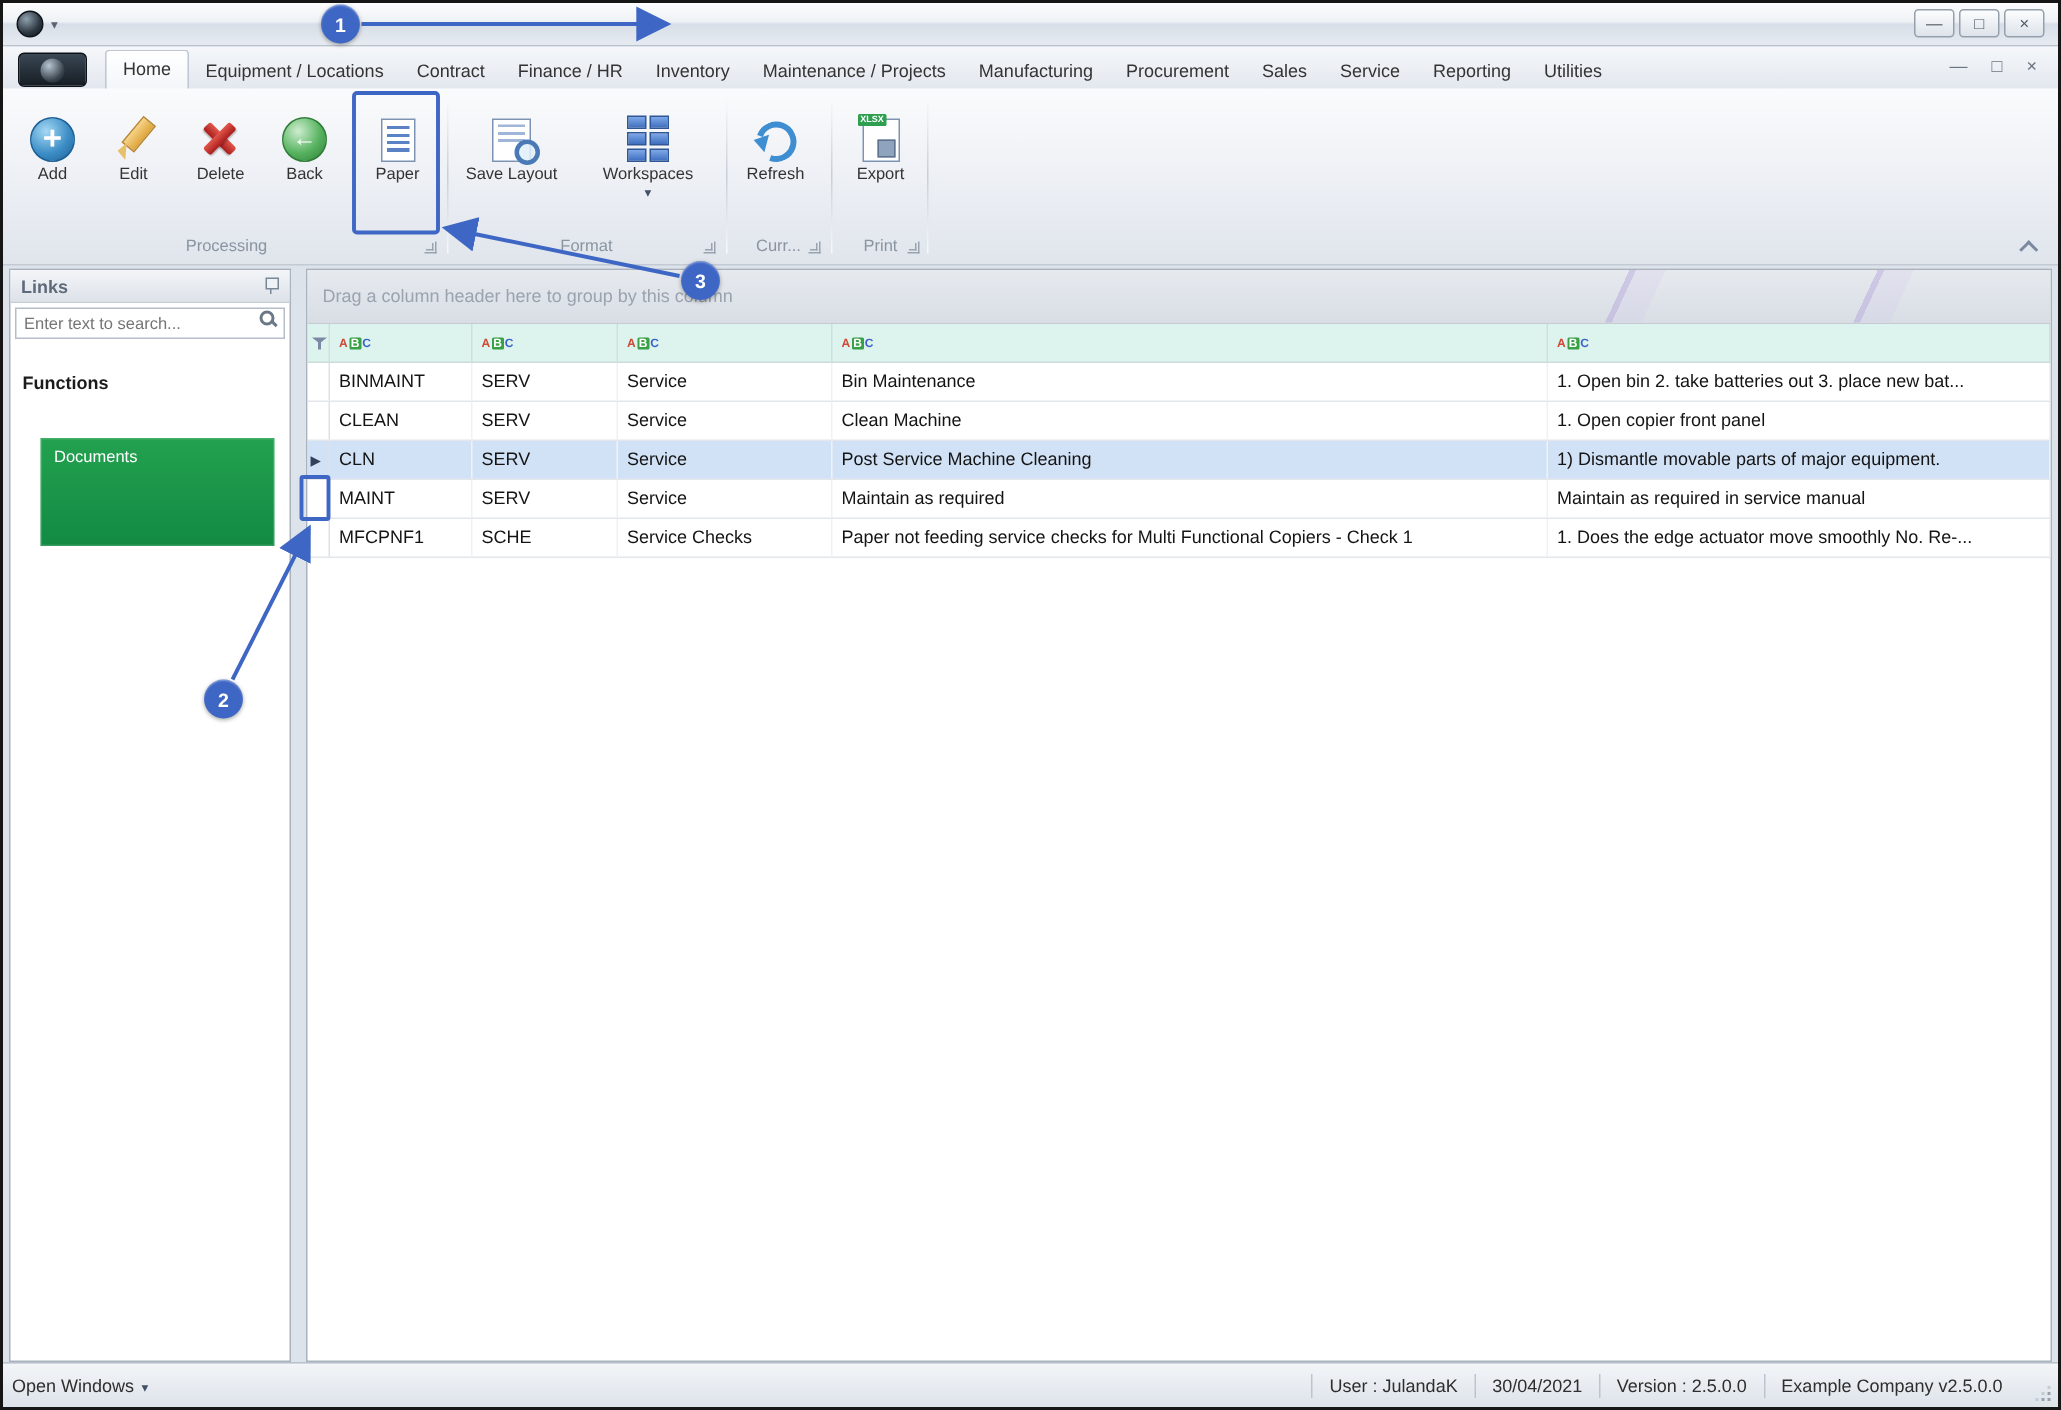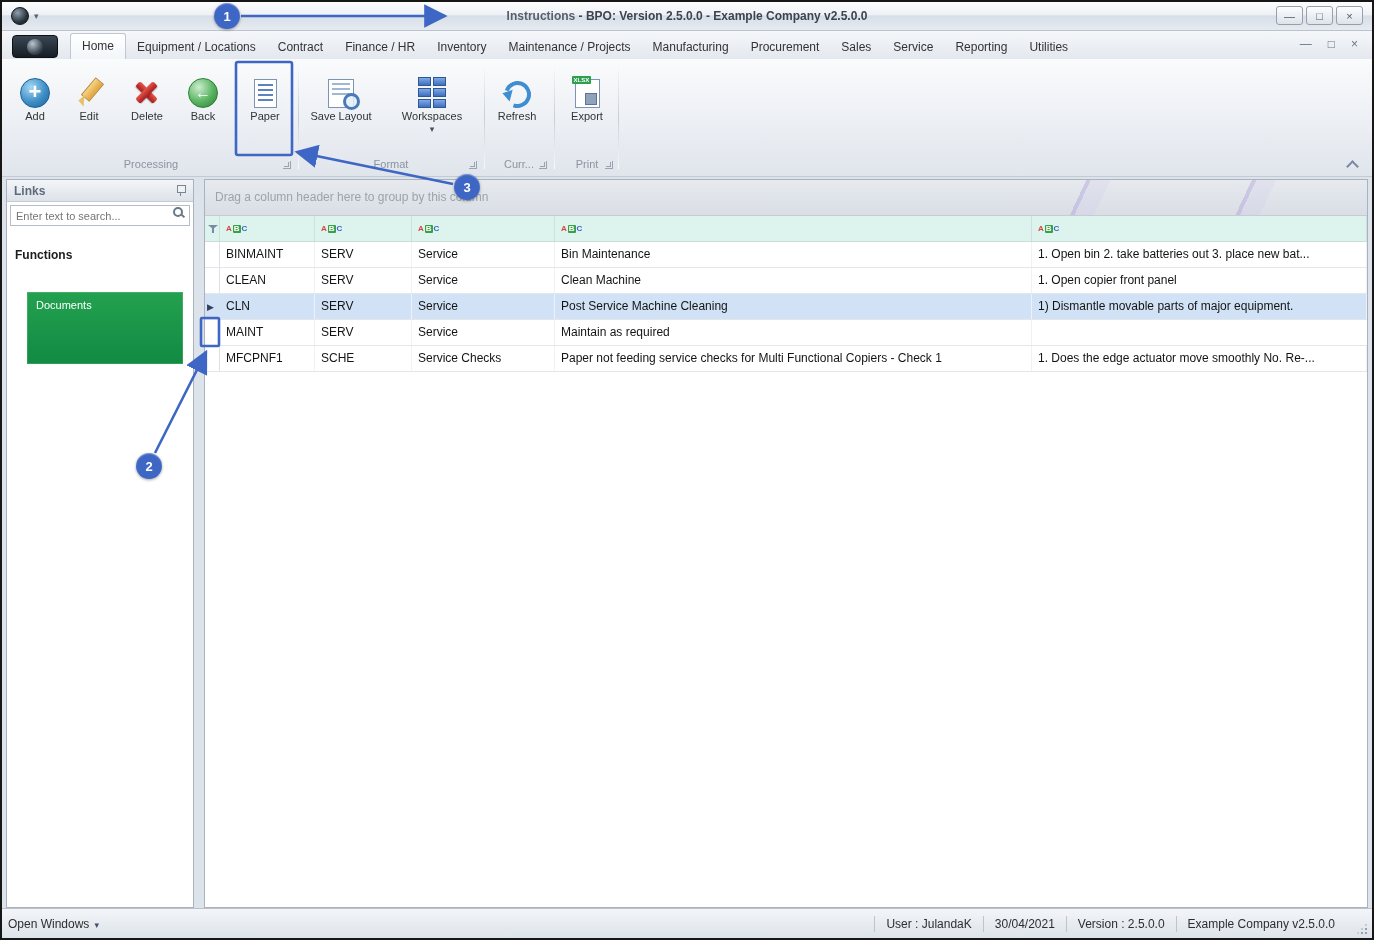--- a/index.html
+++ b/index.html
@@ -142,23 +142,20 @@
   .callout.c3{left:452px;top:172px}
 </style>
 </head>
 <body>
 
 <div class="screen">
 
   <div class="titlebar">
     <span class="app-sphere"></span>
     <span class="qat-chev"></span>
-    <div class="title-text">
-      <span class="focus">Instructions</span><span> - BPO: Version 2.5.0.0 - Example Company v2.5.0.0</span>
-    </div>
     <div class="win-controls">
       <div class="win-btn">—</div>
       <div class="win-btn">□</div>
       <div class="win-btn">×</div>
     </div>
   </div>
 
   <div class="tabstrip">
     <div class="app-btn"></div>
     <div class="rtabs">
@@ -399,20 +396,21 @@
           <div class="cell">Post Service Machine Cleaning</div>
           <div class="cell">1)  Dismantle movable parts of major equipment.</div>
         </div>
 
         <div class="grow">
           <div class="cell ind"></div>
           <div class="cell">MAINT</div>
           <div class="cell">SERV</div>
           <div class="cell">Service</div>
           <div class="cell">Maintain as required</div>
+          <div class="cell">Maintain as required in service manual</div>
         </div>
 
         <div class="grow">
           <div class="cell ind"></div>
           <div class="cell">MFCPNF1</div>
           <div class="cell">SCHE</div>
           <div class="cell">Service Checks</div>
           <div class="cell">Paper not feeding service checks for Multi Functional Copiers - Check 1</div>
           <div class="cell">1. Does the edge actuator move smoothly No. Re-...</div>
         </div>

